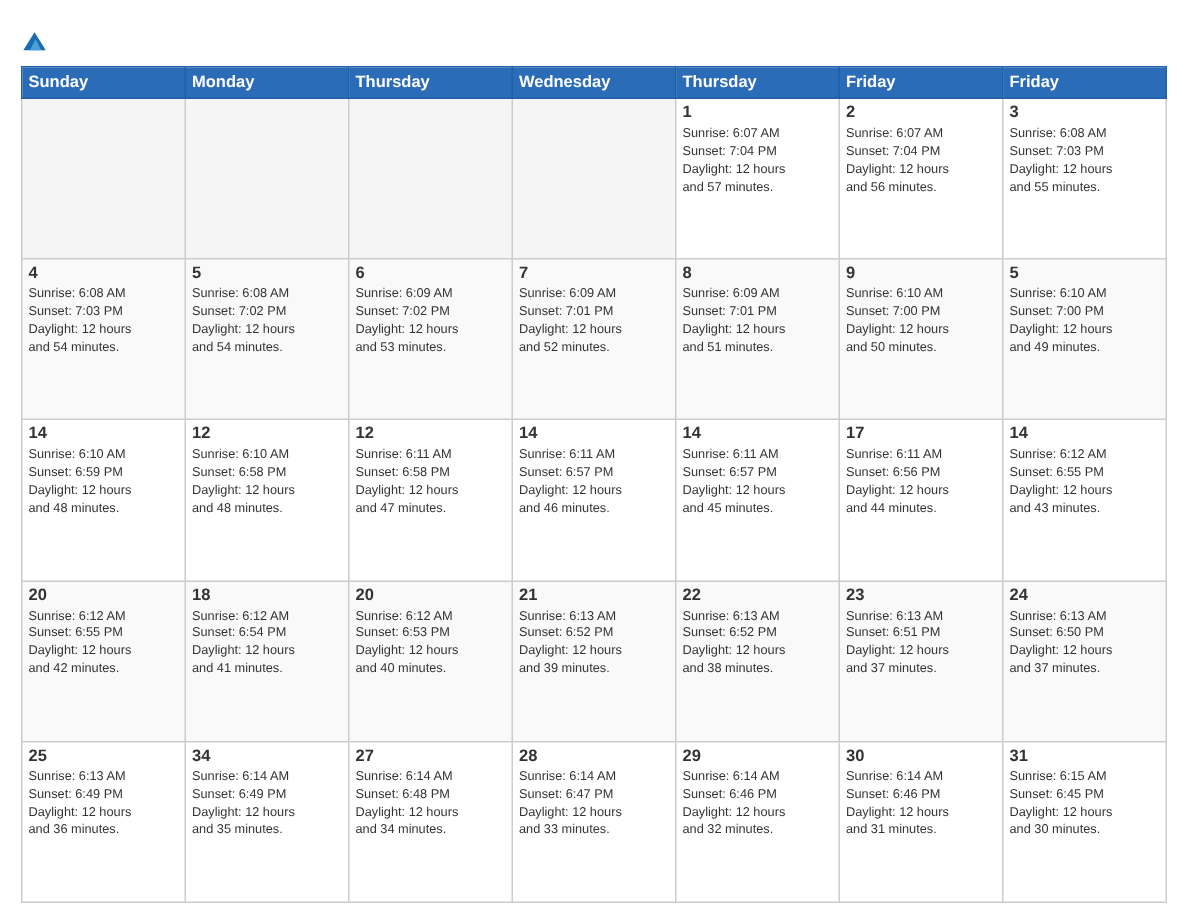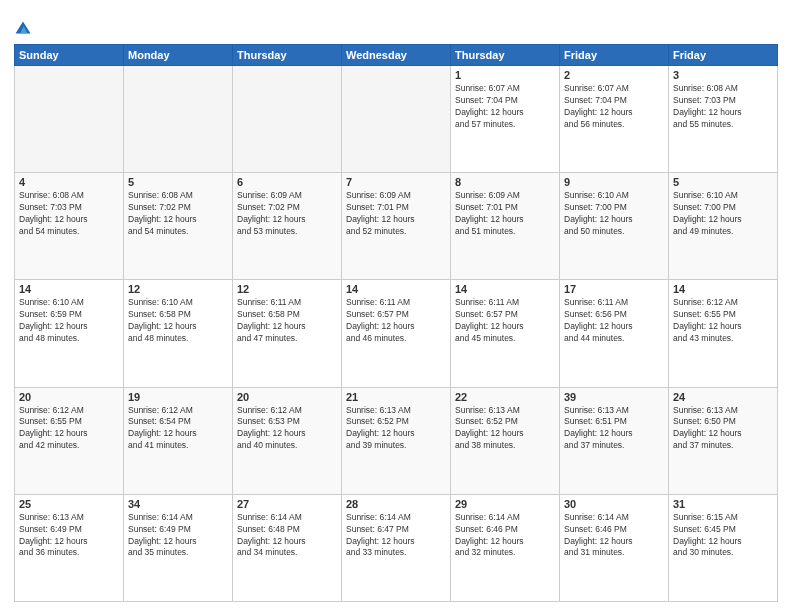--- a/index.html
+++ b/index.html
@@ -269,21 +269,21 @@
         </tr>
         <tr>
           <td>
             <span class="day-number">20</span>
             <div class="day-info" style="white-space: pre-line;">Sunrise: 6:12 AM
 Sunset: 6:55 PM
 Daylight: 12 hours
 and 42 minutes.</div>
           </td>
           <td>
-            <span class="day-number">19</span>
+            <span class="day-number">18</span>
             <div class="day-info" style="white-space: pre-line;">Sunrise: 6:12 AM
 Sunset: 6:54 PM
 Daylight: 12 hours
 and 41 minutes.</div>
           </td>
           <td>
             <span class="day-number">20</span>
             <div class="day-info" style="white-space: pre-line;">Sunrise: 6:12 AM
 Sunset: 6:53 PM
 Daylight: 12 hours
@@ -297,21 +297,21 @@
 and 39 minutes.</div>
           </td>
           <td>
             <span class="day-number">22</span>
             <div class="day-info" style="white-space: pre-line;">Sunrise: 6:13 AM
 Sunset: 6:52 PM
 Daylight: 12 hours
 and 38 minutes.</div>
           </td>
           <td>
-            <span class="day-number">39</span>
+            <span class="day-number">23</span>
             <div class="day-info" style="white-space: pre-line;">Sunrise: 6:13 AM
 Sunset: 6:51 PM
 Daylight: 12 hours
 and 37 minutes.</div>
           </td>
           <td>
             <span class="day-number">24</span>
             <div class="day-info" style="white-space: pre-line;">Sunrise: 6:13 AM
 Sunset: 6:50 PM
 Daylight: 12 hours

